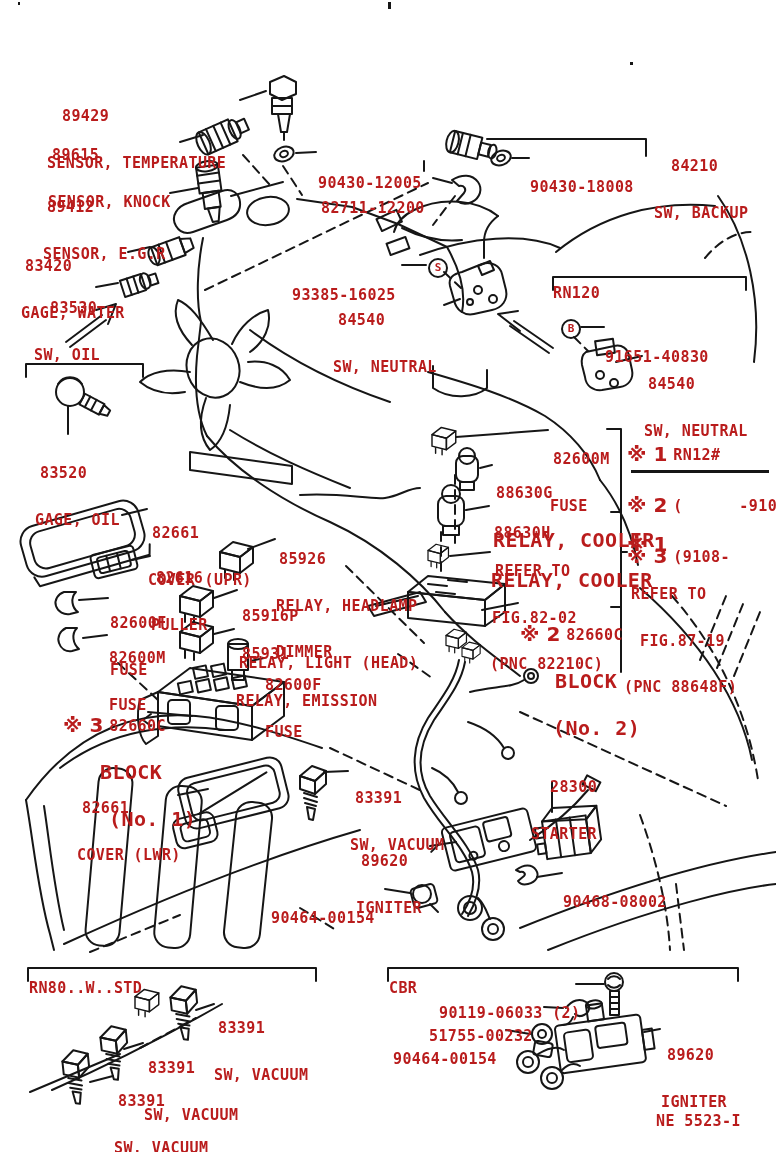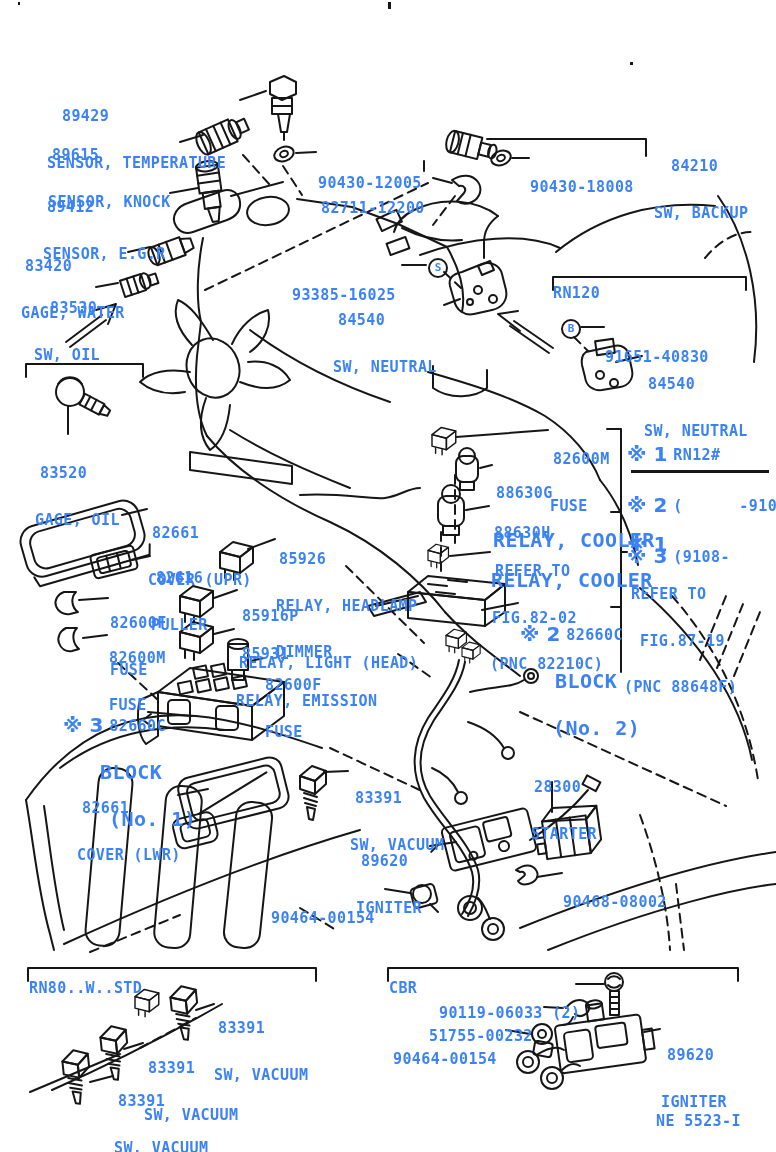--- a/index.html
+++ b/index.html
@@ -1,17 +1,17 @@
 <!DOCTYPE html>
 <html><head>
 <meta charset="utf-8">
 <style>
   html,body{margin:0;padding:0;background:#fff}
   .page{position:relative;width:776px;height:1152px;background:#ffffff;overflow:hidden;
-        font-family:"DejaVu Sans Mono","DejaVu Sans",monospace;color:#3b82f6}
+        font-family:"DejaVu Sans Mono","DejaVu Sans",monospace;color:#b91c1c}
   svg{position:absolute;left:0;top:0}
   svg path,svg line,svg polyline,svg polygon,svg rect,svg circle,svg ellipse{
         stroke:#161616;stroke-width:2;fill:none;stroke-linecap:round;stroke-linejoin:round}
   svg .thin{stroke-width:1.6}
   svg .dash{stroke-dasharray:9 6}
   svg .blk{fill:#161616;stroke:none}
   .lbl{position:absolute;font-weight:bold;font-size:15px;line-height:15.5px;
        letter-spacing:.4px;white-space:pre}
   .lbl div{white-space:pre}
   .row{display:flex;align-items:flex-end;gap:6px}
@@ -561,21 +561,21 @@
   <div style="margin-left:5px">82661</div>
   <div>COVER (LWR)</div>
 </div>
 
 <div class="lbl" style="left:350px;top:760px">
   <div style="margin-left:5px">83391</div>
   <div>SW, VACUUM</div>
 </div>
 
 <div class="lbl" style="left:531px;top:749px">
-  <div style="margin-left:3px">28300</div>
+  <div style="margin-left:19px">28300</div>
   <div>STARTER</div>
 </div>
 
 <div class="lbl" style="left:356px;top:823px">
   <div style="margin-left:5px">89620</div>
   <div>IGNITER</div>
 </div>
 
 <div class="lbl" style="left:271px;top:880px">
   <div>90464-00154</div>

